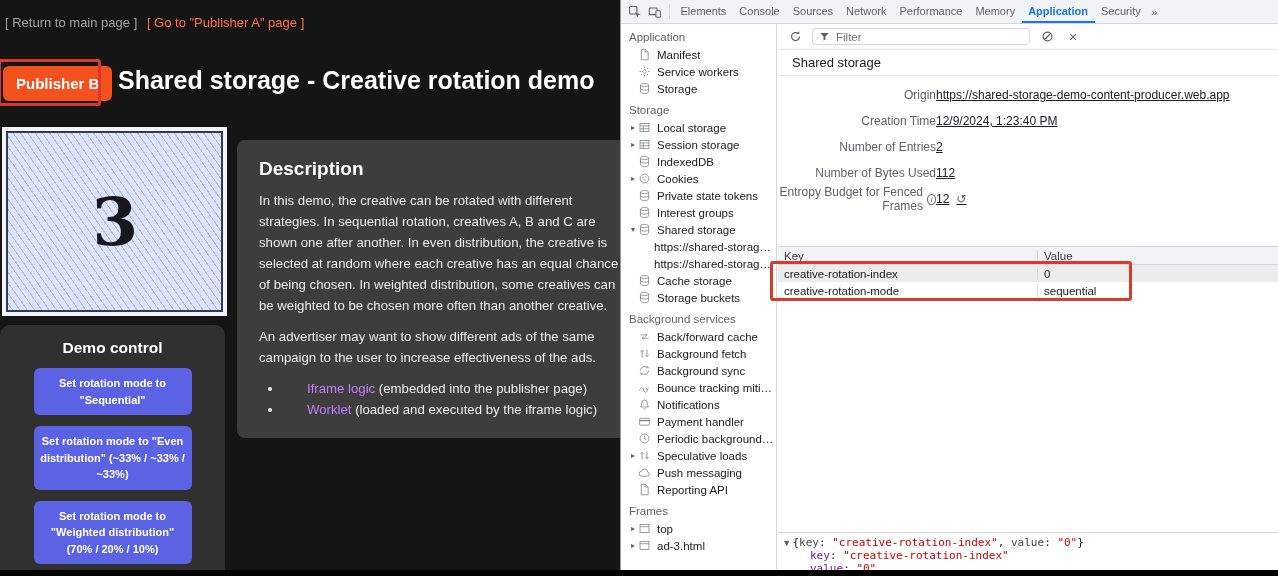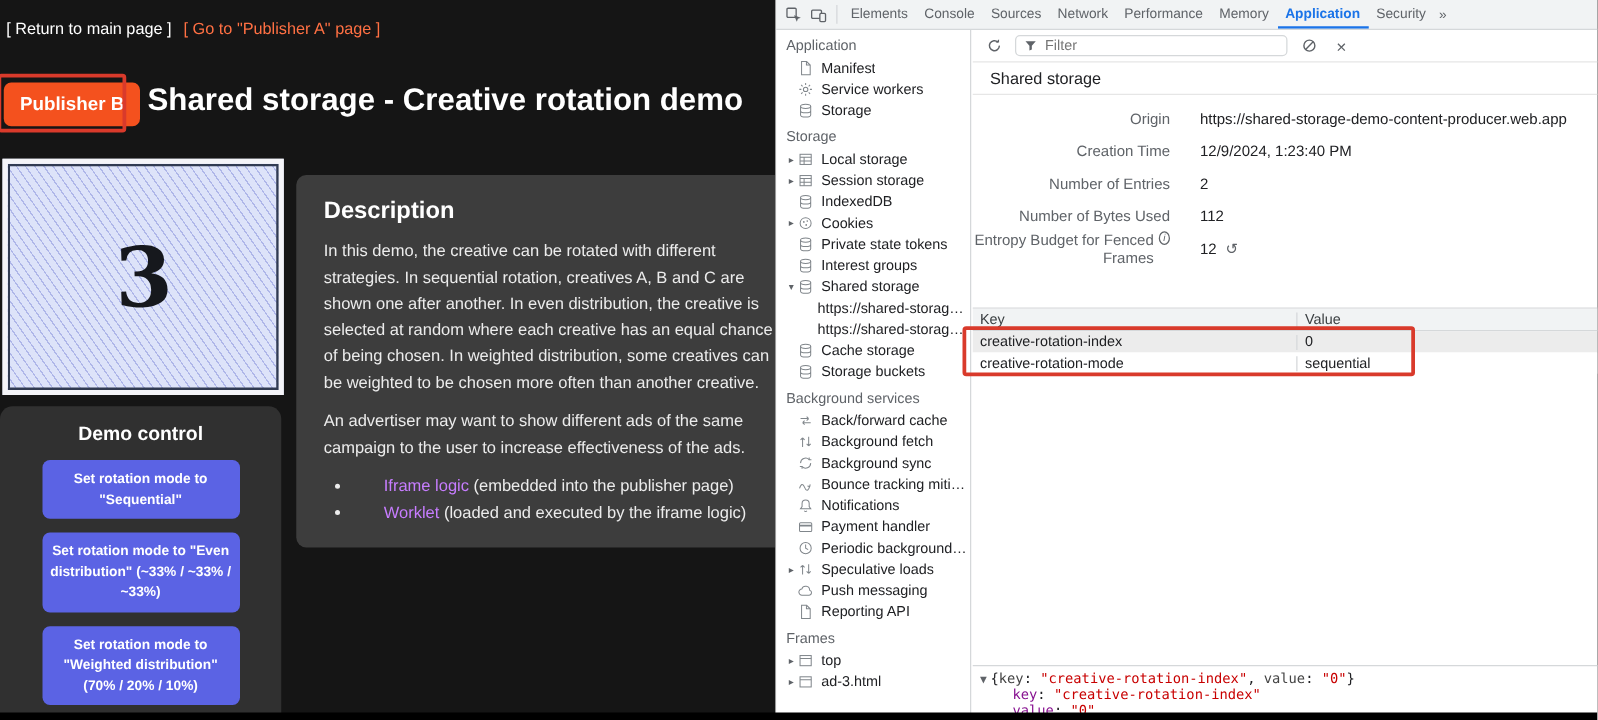--- a/index.html
+++ b/index.html
@@ -6,21 +6,21 @@
   --annotation:#d93a2b; --publisher-button:#f4511e; --demo-button:#5b63e4;
   --link-purple:#c77dff; --link-orange:#ff7043; --accent:#1a73e8;
 }
 *{box-sizing:border-box;}
 body{margin:0;background:#000;font-family:"Liberation Sans","DejaVu Sans",sans-serif;}
 .app{position:relative;width:1278px;height:576px;overflow:hidden;background:#151515;}
 
 
 .page{position:absolute;top:0;left:0;width:620px;height:576px;background:#151515;}
 .top-links{position:absolute;top:15px;left:5px;font-size:13px;white-space:nowrap;}
-.top-links a{color:#ffffff;text-decoration:none;margin-right:6px;cursor:pointer;}
+.top-links a{color:#a3a3a3;text-decoration:none;margin-right:6px;cursor:pointer;}
 .top-links a.orange{color:var(--link-orange);}
 .pub-btn{position:absolute;left:3px;top:66px;background:var(--publisher-button);color:#fff;
   font-weight:bold;font-size:15px;border:none;border-radius:6px;padding:9px 13px;font-family:inherit;cursor:pointer;}
 .page-title{position:absolute;left:118px;top:66px;margin:0;color:#fff;font-size:25px;font-weight:bold;}
 .creative{position:absolute;left:2px;top:127px;width:225px;height:189px;
   border:4px solid #f4f4f8;background-color:#dde3f9;
   background-image:repeating-linear-gradient(55deg,rgba(110,120,210,.42) 0 1px,transparent 1px 6px);
   box-shadow:inset 0 0 0 2px #313b52;display:flex;align-items:center;justify-content:center;}
 .creative-num{font-family:"DejaVu Serif",serif;font-size:66px;font-weight:bold;color:#16181d;transform:rotate(-2deg);}
 .demo-panel{position:absolute;left:0;top:325px;width:225px;height:255px;background:#303030;border-radius:10px;}
@@ -67,22 +67,22 @@
 .dt-main{position:absolute;top:24px;left:157px;right:0;bottom:0;background:#fff;overflow:hidden;}
 .main-toolbar{height:26px;display:flex;align-items:center;border-bottom:1px solid #e6e6e6;padding:0 8px;gap:8px;color:#5f6368;}
 .icon-btn{width:18px;height:18px;display:inline-flex;align-items:center;justify-content:center;color:#5f6368;cursor:pointer;flex:none;}
 .icon-btn svg{width:13px;height:13px;}
 .filter-pill{display:flex;align-items:center;gap:4px;border:1px solid #d5d8da;border-radius:4px;height:17px;width:218px;padding:0 6px;color:#5f6368;}
 .filter-pill svg{width:11px;height:11px;flex:none;}
 .filter-pill input{border:none;outline:none;font-size:11.5px;width:100%;font-family:inherit;color:#202124;background:transparent;}
 .panel-title{height:26px;line-height:26px;padding-left:14px;font-size:13px;font-weight:500;color:#202124;border-bottom:1px solid #e6e6e6;}
 .metadata{padding-top:6px;}
 .meta-row{display:flex;align-items:center;height:26px;font-size:12px;}
-.meta-label{width:158px;flex:none;color:#5f6368;display:flex;justify-content:flex-end;align-items:flex-start;gap:4px;text-align:right;}
-.meta-value{margin-left:24px;color:#202124;display:flex;align-items:center;gap:7px;}
+.meta-label{width:158px;flex:none;color:#5f6368;display:flex;justify-content:flex-end;align-items:center;gap:4px;text-align:right;}
+.meta-value{margin-left:0;color:#202124;display:flex;align-items:center;gap:7px;text-decoration:underline;}
 .info-i{width:11px;height:11px;border:1px solid #5f6368;border-radius:50%;font-size:8px;line-height:10px;text-align:center;color:#5f6368;display:inline-block;font-style:italic;cursor:pointer;}
 .reset-icon{color:#5f6368;font-size:12px;cursor:pointer;}
 .kv-table{margin-top:34px;border-top:1px solid #d5d8da;}
 .kv-head{display:flex;height:18px;background:#f1f3f4;border-bottom:1px solid #d5d8da;font-size:11.5px;color:#3c4043;align-items:center;}
 .kv-key{width:260px;padding-left:6px;border-right:1px solid #d5d8da;flex:none;overflow:hidden;white-space:nowrap;}
 .kv-val{flex:1;padding-left:6px;overflow:hidden;white-space:nowrap;}
 .kv-row{display:flex;height:17px;align-items:center;font-size:11.5px;color:#202124;cursor:pointer;background:#fff;}
 .kv-row.selected{background:#ececec;}
 .preview{position:absolute;left:0;right:0;bottom:0;height:44px;border-top:1px solid #d5d8da;
   font-family:"DejaVu Sans Mono",monospace;font-size:11px;padding:3px 6px;background:#fff;overflow:hidden;}

